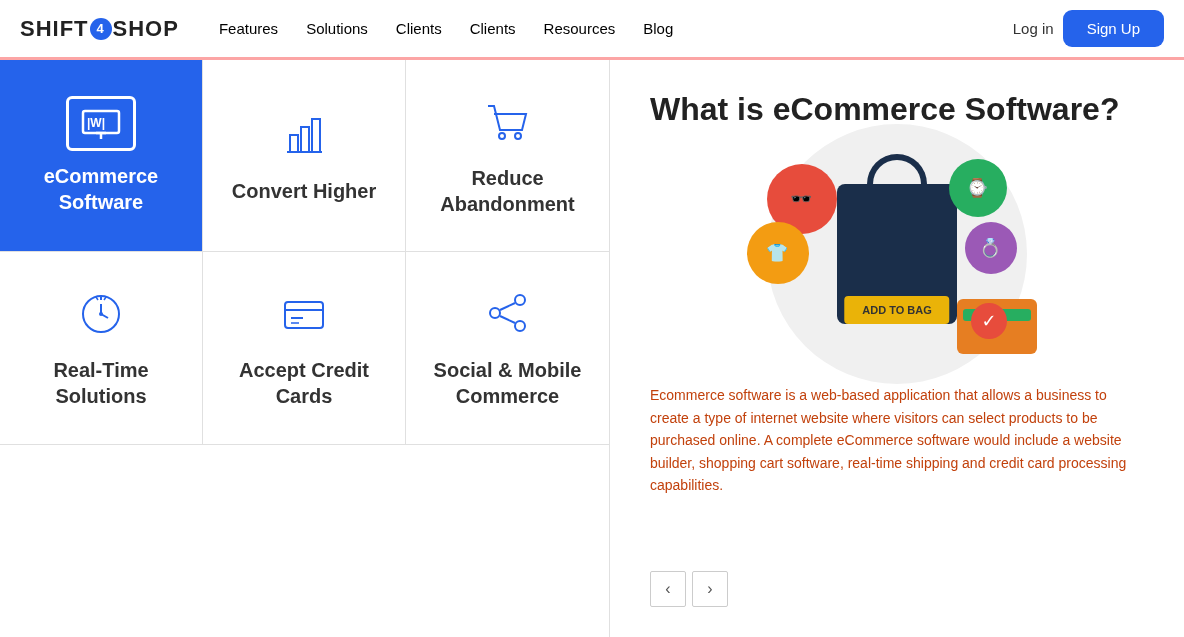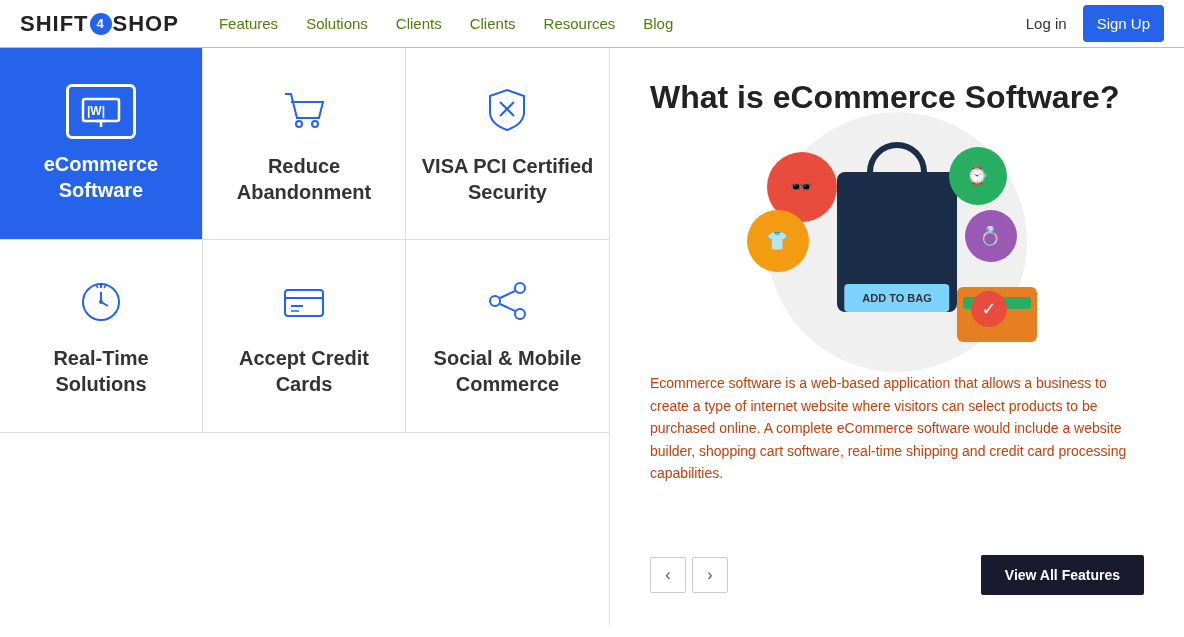--- a/index.html
+++ b/index.html
@@ -1,46 +1,46 @@
 <!DOCTYPE html>
 <html><head>
   <meta charset="utf-8">
   <style>
     * { box-sizing: border-box; margin: 0; padding: 0; }
     body { font-family: Arial, sans-serif; background: #fff; color: #333; }
 
     
     nav {
       display: flex; align-items: center;
-      padding: 0 20px; height: 48px;
-      border-bottom: 1px solid #fca5a5;
+      padding: 0 20px; height: 60px;
+      border-bottom: 3px solid #fca5a5;
     }
     .logo {
       font-size: 22px; font-weight: bold; letter-spacing: 1px;
       color: #222; margin-right: 40px; display: flex; align-items: center;
     }
     .logo-circle {
       display: inline-flex; align-items: center; justify-content: center;
       width: 22px; height: 22px; border-radius: 50%;
       background: #2563eb; color: #fff; font-size: 13px; font-weight: bold;
       margin: 0 1px;
     }
     .nav-links { display: flex; gap: 28px; flex: 1; }
     .nav-links a {
-      text-decoration: none; color: #4d7c0f; font-size: 15px;
+      text-decoration: none; color: #000000; font-size: 15px;
       cursor: pointer;
     }
-    .nav-right { display: flex; gap: 16px; }
+    .nav-right { display: flex; gap: 9px; }
     .btn-login {
       background: none; border: none; font-size: 15px;
       color: #333; cursor: pointer;
     }
     .btn-signup {
       background: #2563eb; color: #fff; border: none;
-      padding: 10px 14px; font-size: 15px; border-radius: 4px; cursor: pointer;
+      padding: 10px 24px; font-size: 15px; border-radius: 9px; cursor: pointer;
     }
 
     
     .main-content {
       display: flex; height: calc(100vh - 60px);
     }
 
     
     .feature-grid {
       display: grid;
@@ -107,21 +107,21 @@
       display: flex; align-items: center; justify-content: center;
       font-size: 18px;
     }
     .ci-sunglasses { background: #e74c3c; width: 70px; height: 70px; top: 20px; left: 40px; z-index: 3; }
     .ci-watch { background: #27ae60; width: 58px; height: 58px; top: 15px; right: 60px; z-index: 3; }
     .ci-shirt { background: #f39c12; width: 62px; height: 62px; bottom: 80px; left: 20px; z-index: 3; }
     .ci-ring { background: #9b59b6; width: 52px; height: 52px; bottom: 90px; right: 50px; z-index: 3; }
     .add-to-bag {
       position: absolute; bottom: 40px; left: 50%;
       transform: translateX(-50%);
-      background: #7dd3fc; color: #333; font-size: 11px;
+      background: #eab308; color: #333; font-size: 11px;
       font-weight: bold; padding: 8px 18px; border-radius: 4px;
       z-index: 5; white-space: nowrap;
     }
     .checkmark {
       position: absolute; bottom: 25px; right: 60px;
       background: #e74c3c; width: 36px; height: 36px;
       border-radius: 50%; display: flex; align-items: center; justify-content: center;
       color: #fff; font-size: 18px; z-index: 6;
     }
     .wallet {
@@ -204,43 +204,44 @@
             <line x1="15" y1="24" x2="25" y2="24" stroke="#fff" stroke-width="2.5"></line>
             <line x1="20" y1="24" x2="20" y2="30" stroke="#fff" stroke-width="2.5"></line>
             <text x="6" y="18" font-size="12" fill="#fff" font-weight="bold">|W|</text>
           </svg>
         </div>
       </div>
       <div class="cell-label">eCommerce Software</div>
     </div>
 
 
+    <div class="feature-cell">
+      <div class="cell-icon">
+        <svg width="55" height="55" viewBox="0 0 55 55" class="icon-svg">
+          <line x1="10" y1="45" x2="45" y2="45" stroke-width="2"></line>
+          <rect x="13" y="28" width="8" height="17" stroke-width="2"></rect>
+          <rect x="24" y="20" width="8" height="25" stroke-width="2"></rect>
+          <rect x="35" y="12" width="8" height="33" stroke-width="2"></rect>
+        </svg>
+      </div>
+      <div class="cell-label">Convert Higher</div>
+    </div>
 
     <div class="feature-cell">
       <div class="cell-icon">
         <svg width="55" height="55" viewBox="0 0 55 55" class="icon-svg">
           <path d="M8 12 L14 12 L20 36 L42 36 L46 20 L14 20" stroke-width="2"></path>
           <circle cx="22" cy="42" r="3" stroke-width="2"></circle>
           <circle cx="38" cy="42" r="3" stroke-width="2"></circle>
         </svg>
       </div>
       <div class="cell-label">Reduce Abandonment</div>
     </div>
 
 
-    <div class="feature-cell">
-      <div class="cell-icon">
-        <svg width="55" height="55" viewBox="0 0 55 55" class="icon-svg">
-          <path d="M27 8 L44 14 L44 30 Q44 42 27 48 Q10 42 10 30 L10 14 Z" stroke-width="2"></path>
-          <line x1="20" y1="20" x2="34" y2="34" stroke-width="2"></line>
-          <line x1="34" y1="20" x2="20" y2="34" stroke-width="2"></line>
-        </svg>
-      </div>
-      <div class="cell-label">VISA PCI Certified Security</div>
-    </div>
 
     <div class="feature-cell">
       <div class="cell-icon">
         <svg width="55" height="55" viewBox="0 0 55 55" class="icon-svg">
           <circle cx="27" cy="28" r="18" stroke-width="2"></circle>
           <line x1="27" y1="14" x2="27" y2="10" stroke-width="2"></line>
           <line x1="22" y1="11" x2="24" y2="14" stroke-width="1.5"></line>
           <line x1="32" y1="11" x2="30" y2="14" stroke-width="1.5"></line>
           <line x1="27" y1="28" x2="27" y2="18" stroke-width="2"></line>
           <line x1="27" y1="28" x2="34" y2="32" stroke-width="2"></line>
@@ -294,17 +295,16 @@
       <div class="wallet"></div>
     </div>
 
     <p class="right-desc">Ecommerce software is a web-based application that allows a business to create a type of internet website where visitors can select products to be purchased online. A complete eCommerce software would include a website builder, shopping cart software, real-time shipping and credit card processing capabilities.</p>
 
     <div class="nav-buttons">
       <div class="nav-arrows">
         <button class="arrow-btn">‹</button>
         <button class="arrow-btn">›</button>
       </div>
-      <button class="btn-view-all">View All Features</button>
     </div>
   </div>
 
 </div>
 
 </body></html>

